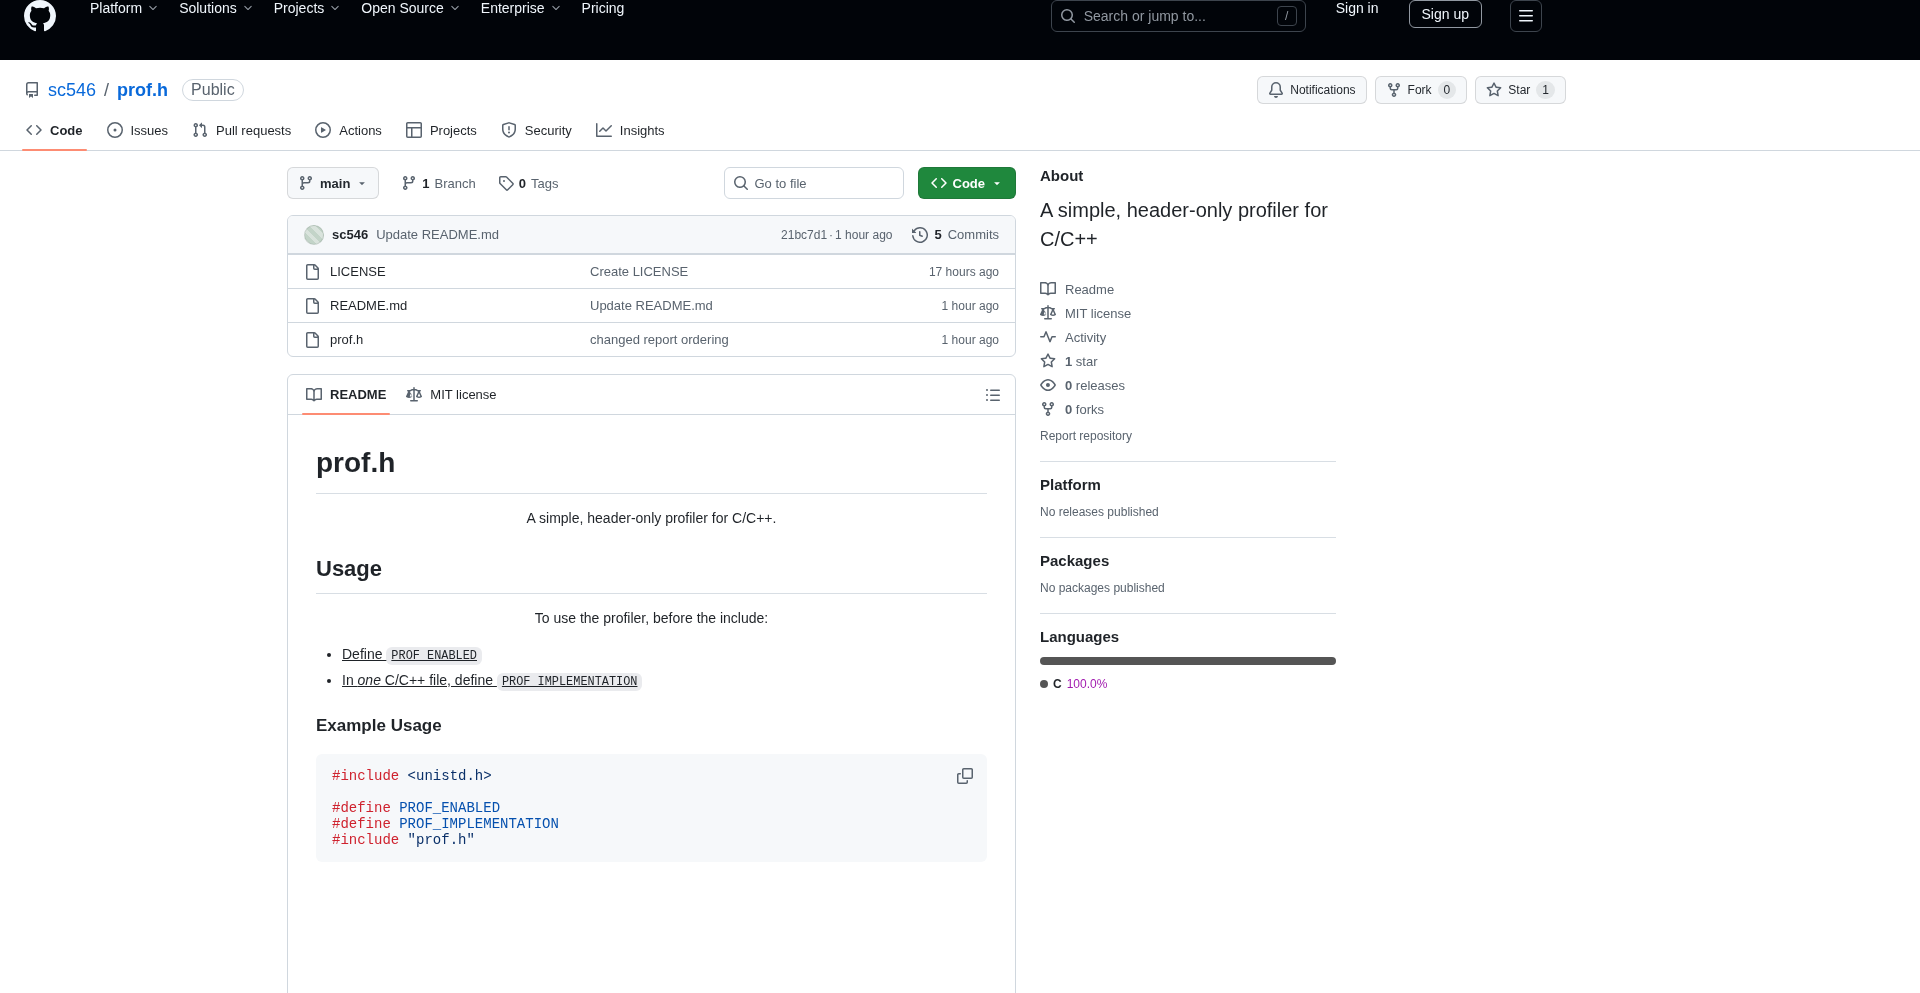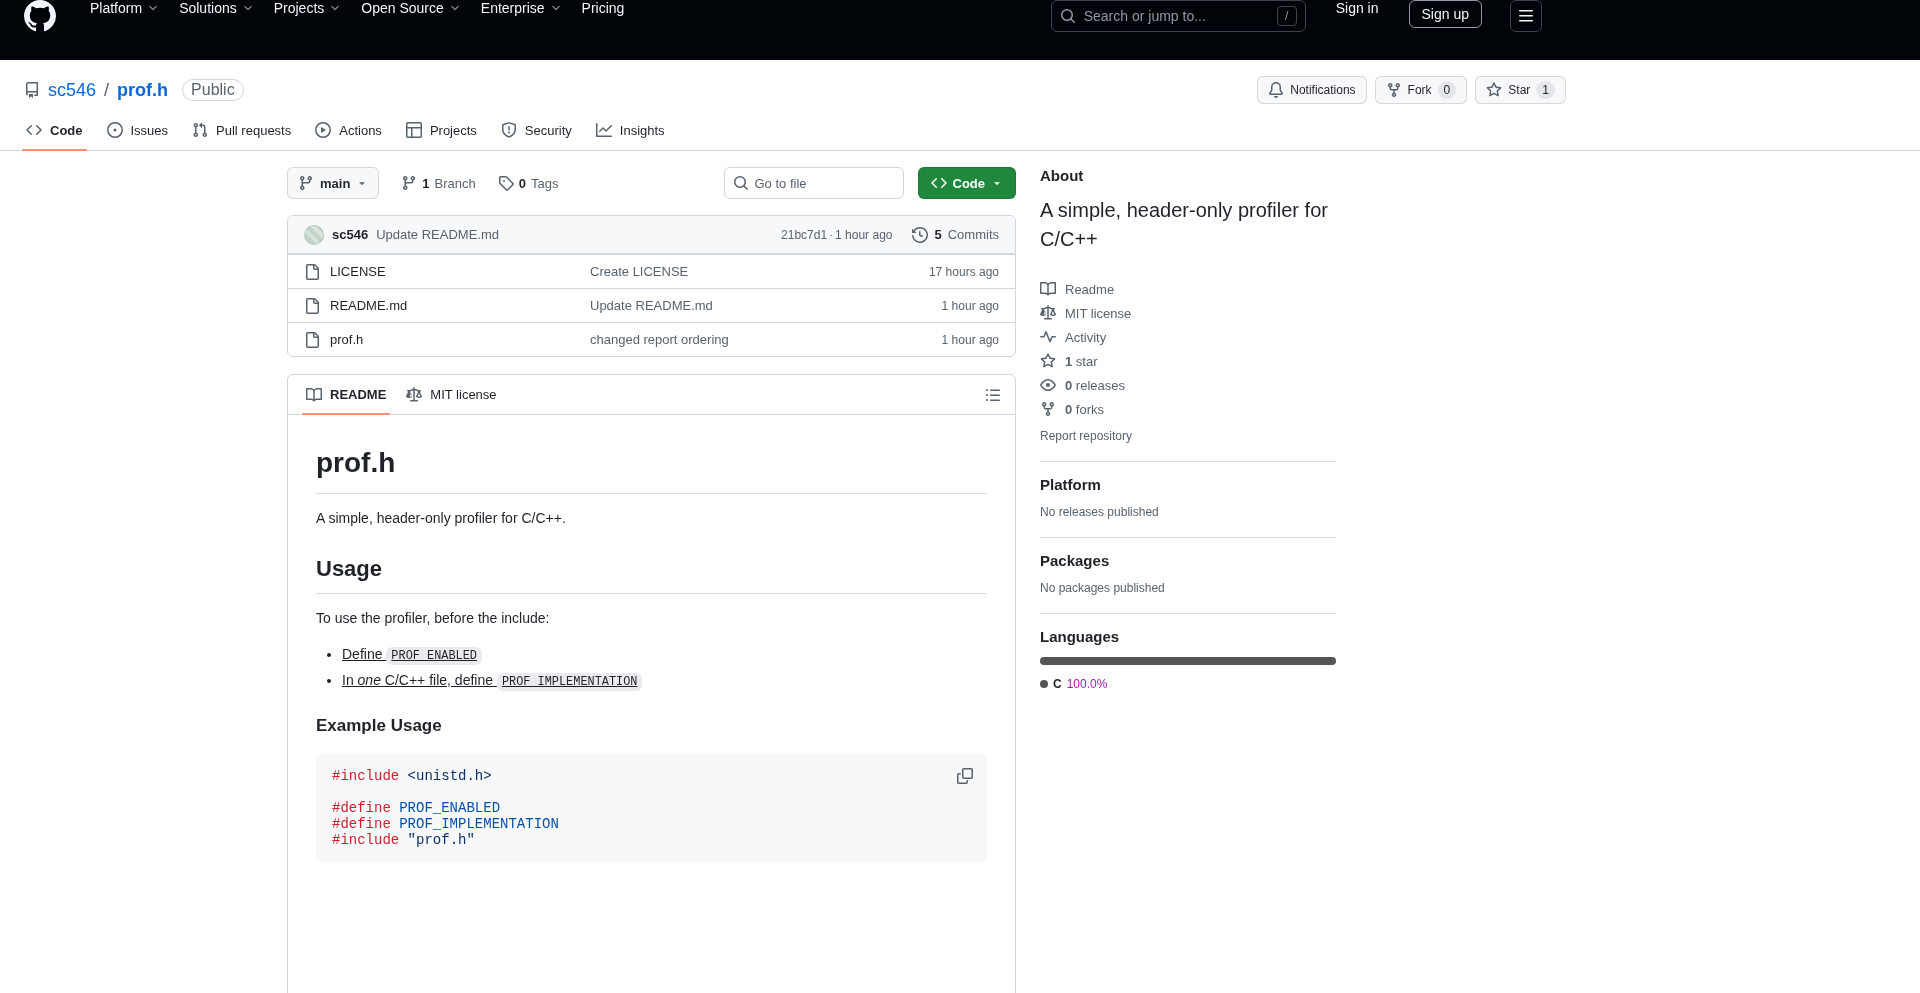--- a/index.html
+++ b/index.html
@@ -111,21 +111,21 @@
   .rtab.active::after { content:""; position:absolute; left:6px; right:6px; bottom:-1px;
     height:2px; background:#fd8c73; border-radius:3px; }
   .rhead-spacer { flex:1; }
   .outline-btn { align-self:center; width:28px; height:28px; border-radius:6px; border:0;
     background:transparent; color:#59636e; display:flex; align-items:center; justify-content:center; }
 
   
   .md { padding:26px 28px 250px; font-size:14px; line-height:1.55; }
   .md h1 { font-size:28px; font-weight:600; padding-bottom:9px; margin-bottom:14px;
     border-bottom:1px solid #d8dee4; }
-  .md p { margin-bottom:14px; }
+  .md p { margin-bottom:14px;text-align:center; }
   .md h2 { font-size:22px; font-weight:600; margin-top:22px; padding-bottom:7px;
     margin-bottom:14px; border-bottom:1px solid #d8dee4; }
   .md h3 { font-size:17px; font-weight:600; margin-top:22px; margin-bottom:14px; }
   .md ul { margin:0 0 14px 26px; }
   .md li { margin:4px 0;text-decoration:underline; }
   .inline-code { font-family:"Liberation Mono","DejaVu Sans Mono",monospace; font-size:85%;
     background:rgba(129,139,152,.17); padding:2px 5px; border-radius:6px; }
   .codeblock { position:relative; background:#f6f8fa; border-radius:6px; padding:14px 16px;
     font-family:"Liberation Mono","DejaVu Sans Mono",monospace; font-size:14px; line-height:16px;
     color:#1f2328; }

